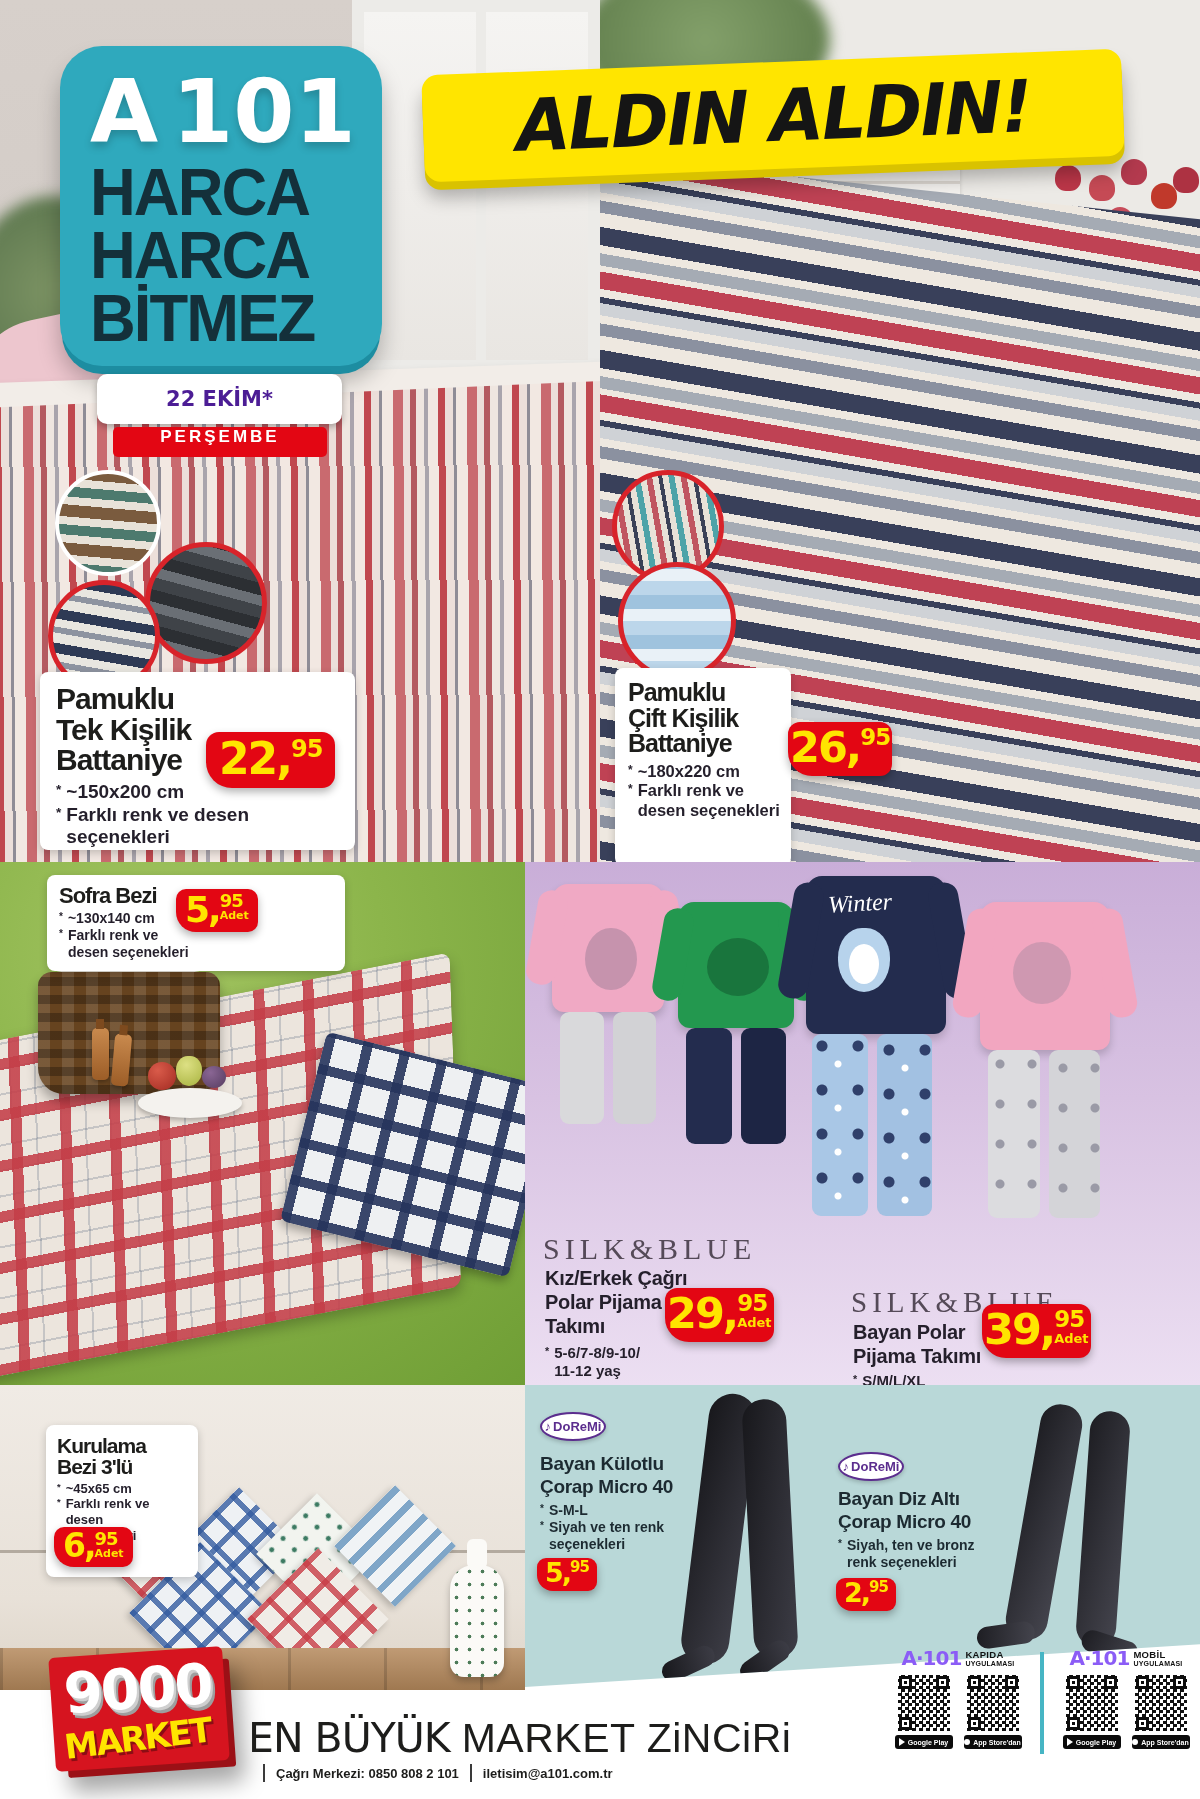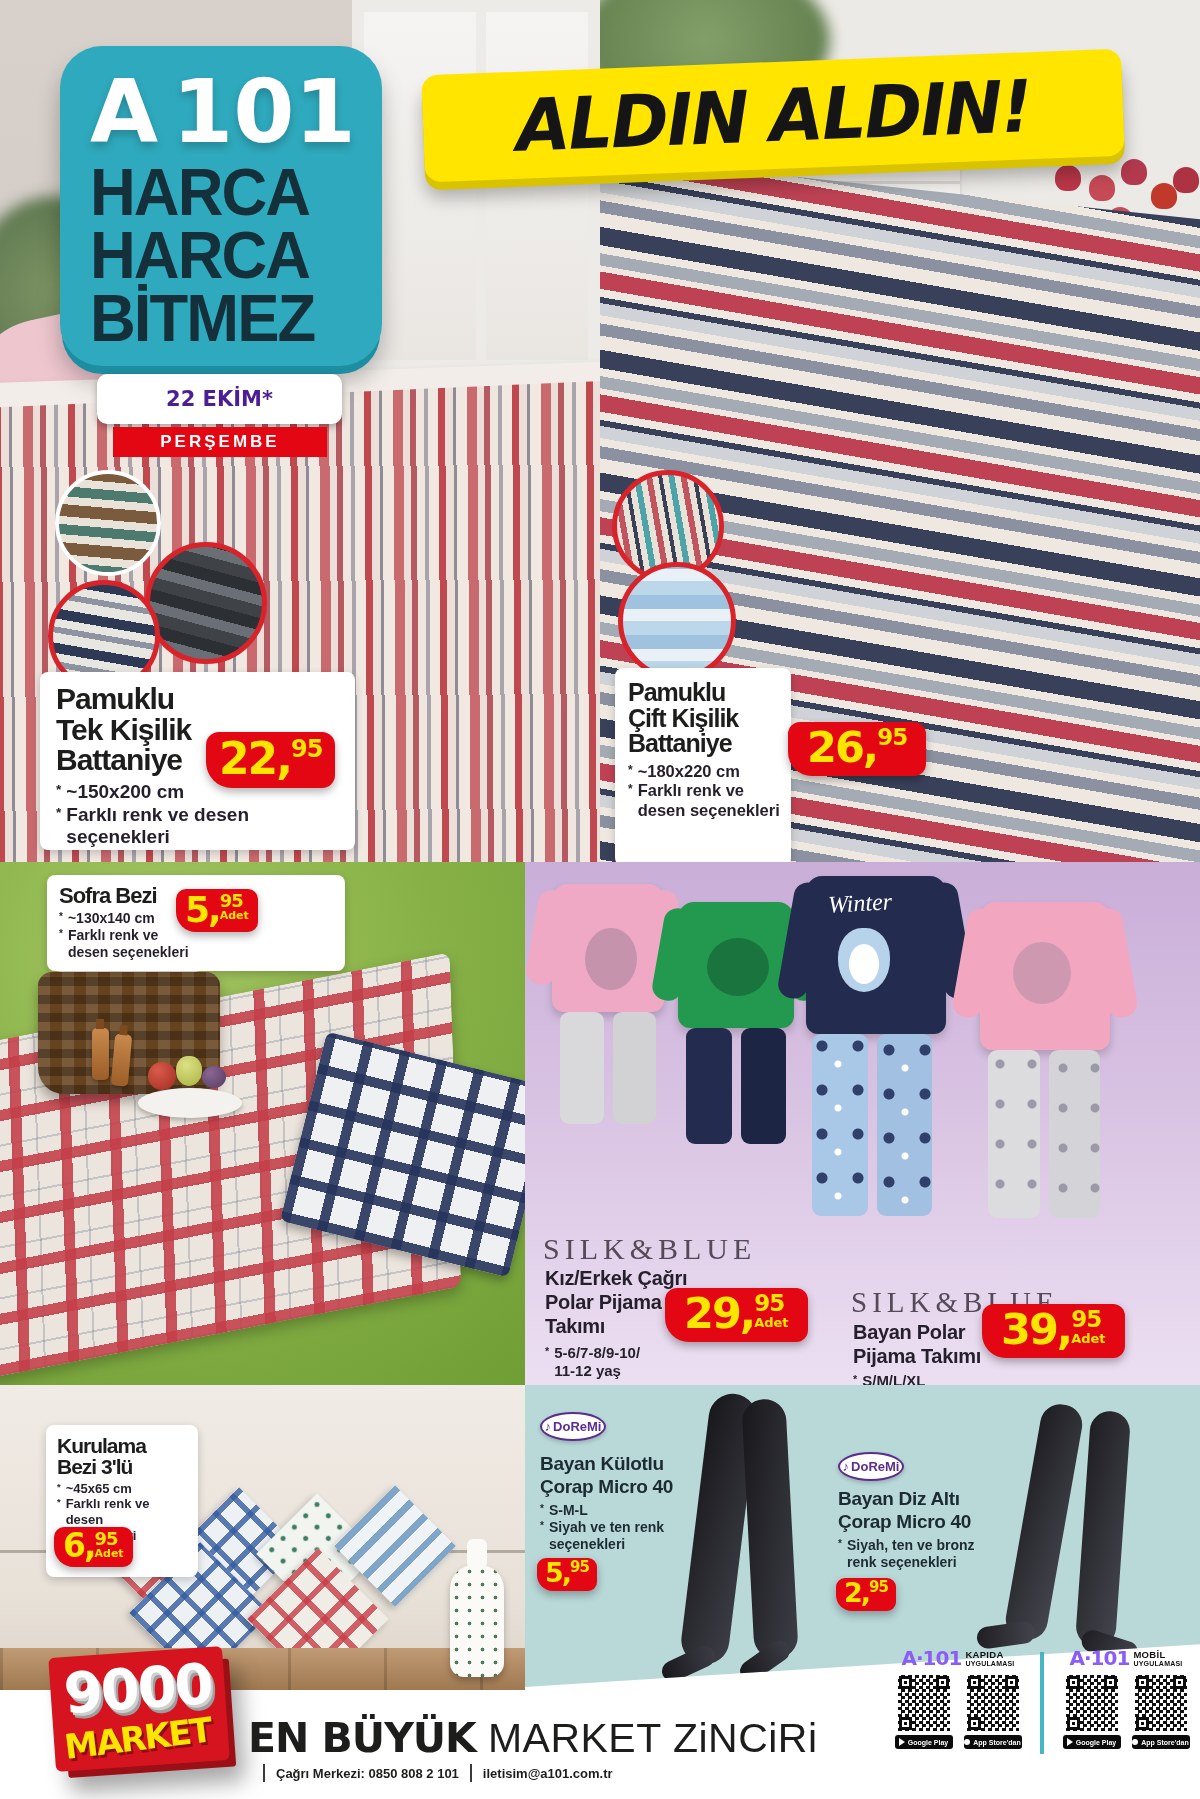--- a/index.html
+++ b/index.html
@@ -92,46 +92,46 @@
 .logo-box{left:60px;top:46px;width:322px;height:320px;background:#2fa9bd;border-radius:42px;box-shadow:0 10px 0 -2px #1d8da1,0 16px 22px rgba(0,0,0,.25);padding:26px 30px}
 .logo-row{display:flex;align-items:center;color:#fff}
 .logo-a,.logo-num{font-family:"DejaVu Sans",sans-serif;font-weight:bold;font-size:88px;line-height:.9;text-shadow:0 5px 8px rgba(0,0,0,.2)}
 .logo-dot{width:21px;height:21px;border-radius:50%;background:#fff;margin:18px 7px 0}
 .slogan{margin-top:10px;color:#14303a;font-weight:bold;font-size:66px;line-height:.95;letter-spacing:-2px;transform:scaleX(.96);transform-origin:left}
 .banner{left:423px;top:62px;width:700px;height:107px;background:#ffe500;border-radius:16px;transform:rotate(-2.2deg);
   box-shadow:0 8px 0 #d9c200,0 16px 18px rgba(0,0,0,.28);display:flex;align-items:center;justify-content:center}
 .banner span{font-family:"DejaVu Sans",sans-serif;font-weight:bold;font-style:italic;font-size:72px;color:#151515;letter-spacing:-2px;transform:scaleX(.97)}
 .datebox{left:97px;top:374px;width:245px;height:50px;background:#fff;border-radius:10px;box-shadow:0 3px 7px rgba(0,0,0,.3);display:flex;align-items:center;justify-content:center}
 .datebox span{font-family:"DejaVu Sans",sans-serif;font-weight:bold;font-size:21px;color:#4c1d95}
-.daybox{left:113px;top:427px;width:214px;height:30px;background:#e30613;border-radius:0;display:flex;align-items:center;justify-content:center}
+.daybox{left:113px;top:427px;width:214px;height:30px;background:#e30613;border-radius:5px;display:flex;align-items:flex-start;justify-content:center}
 .daybox span{color:#fff;font-weight:bold;font-size:17px;letter-spacing:3px}
 
 .card{position:absolute;background:#fff;border-radius:8px;box-shadow:0 3px 8px rgba(0,0,0,.2);color:#1d1d1b}
 .card .title{font-weight:bold;letter-spacing:-1px;line-height:1.02}
 
 .tag{position:absolute;display:flex;align-items:flex-start;background:#e30613;color:#ffe500;font-family:"DejaVu Sans",sans-serif;font-weight:bold;box-shadow:0 4px 8px rgba(0,0,0,.3)}
 .p-int{line-height:.92;letter-spacing:-2px}
 .p-col{display:flex;flex-direction:column;line-height:1}
 .p-dec{line-height:.85;letter-spacing:-1px}
 .p-unit{line-height:1;margin-top:2px}
 .tag-lg{border-radius:13px 13px 13px 26px;padding:7px 13px 9px}
 .tag-lg .p-int{font-size:44px}.tag-lg .p-dec{font-size:24px}
-.tag-md{border-radius:12px 12px 12px 24px;padding:6px 19px 8px}
+.tag-md{border-radius:12px 12px 12px 24px;padding:6px 2px 8px}
 .tag-md .p-int{font-size:43px}.tag-md .p-dec{font-size:23px}.tag-md .p-unit{font-size:13px}
 .tag-sm{border-radius:10px 10px 10px 20px;padding:4px 9px 6px}
 .tag-sm .p-int{font-size:33px}.tag-sm .p-dec{font-size:18px}.tag-sm .p-unit{font-size:11px}
 .tag-xs{border-radius:9px 9px 9px 16px;padding:3px 8px 5px}
 .tag-xs .p-int{font-size:27px}.tag-xs .p-dec{font-size:15px}
 
 .market-badge{left:52px;top:1652px;width:174px;height:114px;background:#d6141f;border-radius:6px;transform:rotate(-4deg);
   box-shadow:9px 10px 0 -3px #9b1016,14px 22px 22px rgba(0,0,0,.35)}
 .market-9000{position:absolute;left:0;right:0;top:4px;text-align:center;font-family:"DejaVu Sans",sans-serif;font-weight:bold;font-size:56px;color:#fff;letter-spacing:-2px;text-shadow:2px 3px 0 #cfcfcf,4px 6px 0 #9e9e9e}
 .market-word{position:absolute;left:10px;bottom:8px;font-family:"DejaVu Sans",sans-serif;font-weight:bold;font-size:34px;color:#ffe500;letter-spacing:-2px;transform:rotate(-3deg);text-shadow:2px 3px 0 rgba(0,0,0,.35)}
 .tagline{left:248px;top:1714px;display:flex;align-items:baseline;gap:12px;color:#1d1d1b}
-.tagline .tb{font-family:"DejaVu Sans",sans-serif;font-weight:bold;font-size:41px;letter-spacing:-1px}
+.tagline .tb{font-family:"DejaVu Sans",sans-serif;font-weight:normal;font-size:41px;letter-spacing:-1px}
 .tagline .tl{font-size:41px;font-weight:normal;letter-spacing:.5px}
 .legal-row{left:252px;top:1764px;display:flex;align-items:center;font-size:13px;font-weight:bold;color:#1d1d1b;white-space:nowrap}
 .legal-sep{border-left:2px solid #3a3a3a;height:18px;margin:0 11px}
 .apps{left:884px;top:1646px;display:flex;align-items:flex-start}
 .app-group{width:148px;display:flex;flex-direction:column;align-items:center}
 .app-head{display:flex;align-items:center;gap:4px;margin-bottom:5px}
 .app-brand{font-family:"DejaVu Sans",sans-serif;font-weight:bold;font-size:20px;color:#8b5cf6;letter-spacing:-1px}
 .app-lines{display:flex;flex-direction:column;color:#111;font-weight:bold}
 .app-l1{font-size:9.5px;letter-spacing:.3px}
 .app-l2{font-size:7px;letter-spacing:.2px}

